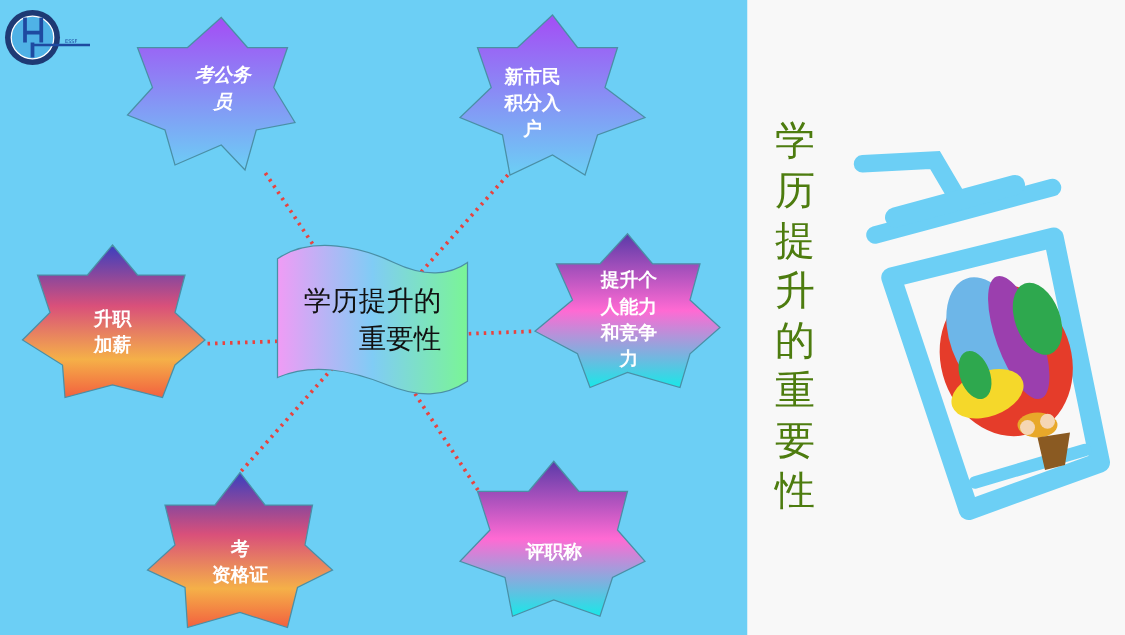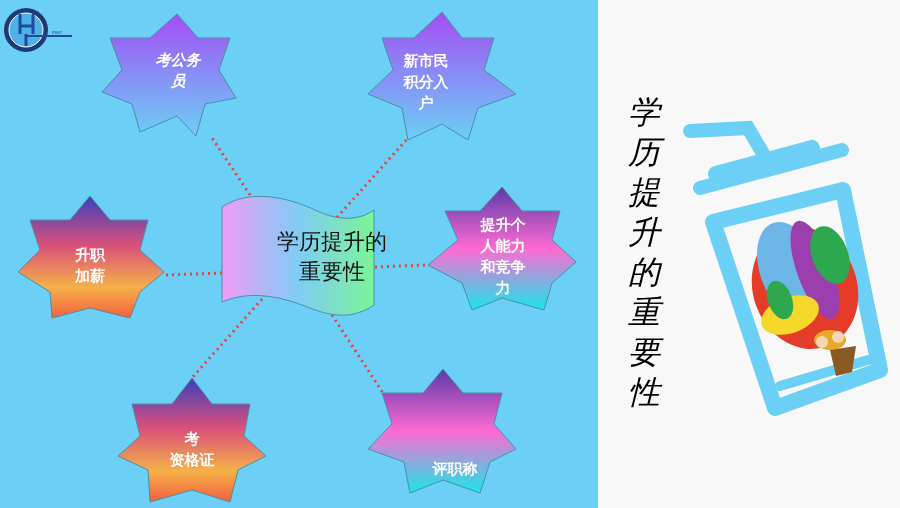--- a/index.html
+++ b/index.html
@@ -1,22 +1,22 @@
 <!DOCTYPE html>
 <html><head>
 <meta charset="utf-8">
 <style>
   html, body { margin:0; padding:0; }
   body { width:900px; height:508px; position:relative; overflow:hidden; background:#f8f8f8; font-family:"DejaVu Sans","Liberation Sans",sans-serif; }
   #left { position:absolute; left:0; top:0; width:598px; height:508px; background:#6ccff5; }
   #right { position:absolute; left:598px; top:0; width:302px; height:508px; background:#f8f8f8; }
   svg.layer { position:absolute; left:0; top:0; }
   .star-label { position:absolute; color:#fff; font-weight:bold; font-size:15px; line-height:21px; text-align:center; display:flex; align-items:center; justify-content:center; white-space:pre-line; }
-  .center-label { position:absolute; color:#111; font-size:22px; line-height:30px; text-align:center; white-space:pre-line; display:flex; align-items:center; justify-content:center;padding-left:34px; }
-  .vtitle { position:absolute; left:620px; top:92px; width:48px; font-size:32px; line-height:40px; color:#000000; text-align:center; word-break:break-all;font-style:italic; }
+  .center-label { position:absolute; color:#111; font-size:22px; line-height:30px; text-align:right; white-space:pre-line; display:flex; align-items:center; justify-content:center; }
+  .vtitle { position:absolute; left:620px; top:92px; width:48px; font-size:32px; line-height:40px; color:#4d7c0f; word-break:break-all; }
 </style>
 </head>
 <body>
 
 <div id="left"></div>
 <div id="right"></div>
 
 <svg class="layer" width="120" height="70">
   <circle cx="26" cy="30" r="22" fill="#1e3a74"></circle>
   <circle cx="26" cy="30" r="17" fill="#4fb2e6" stroke="#fff" stroke-width="1"></circle>
@@ -77,21 +77,21 @@
 积分入
 户</div>
 <div class="star-label" style="left:455px;top:212px;width:96px;height:90px;font-family:Liberation Serif, serif;">提升个
 人能力
 和竞争
 力</div>
 <div class="star-label" style="left:42px;top:238px;width:96px;height:56px;text-align:right;">升职
 加薪</div>
 <div class="star-label" style="left:144px;top:422px;width:96px;height:56px;">考
 资格证</div>
-<div class="star-label" style="left:407px;top:426px;width:96px;height:30px;margin-top:28px;">评职称</div>
+<div class="star-label" style="left:395px;top:426px;width:96px;height:30px;">评职称</div>
 
 <div class="vtitle">学历提升的重要性</div>
 
 <svg class="layer" width="900" height="508" style="pointer-events:none">
   <g stroke="#6ccff5" stroke-linecap="round" fill="none">
     <path d="M690 131 L748 128 L768 162" stroke-width="14"></path>
     <path d="M700 188 L842 150" stroke-width="14"></path>
     <path d="M716 174 L812 148" stroke-width="16"></path>
     <path d="M713 222 L843 190 L880 370 L775 408 Z" stroke-width="16" stroke-linejoin="round"></path>
     <path d="M780 386 L868 360" stroke-width="10"></path>

